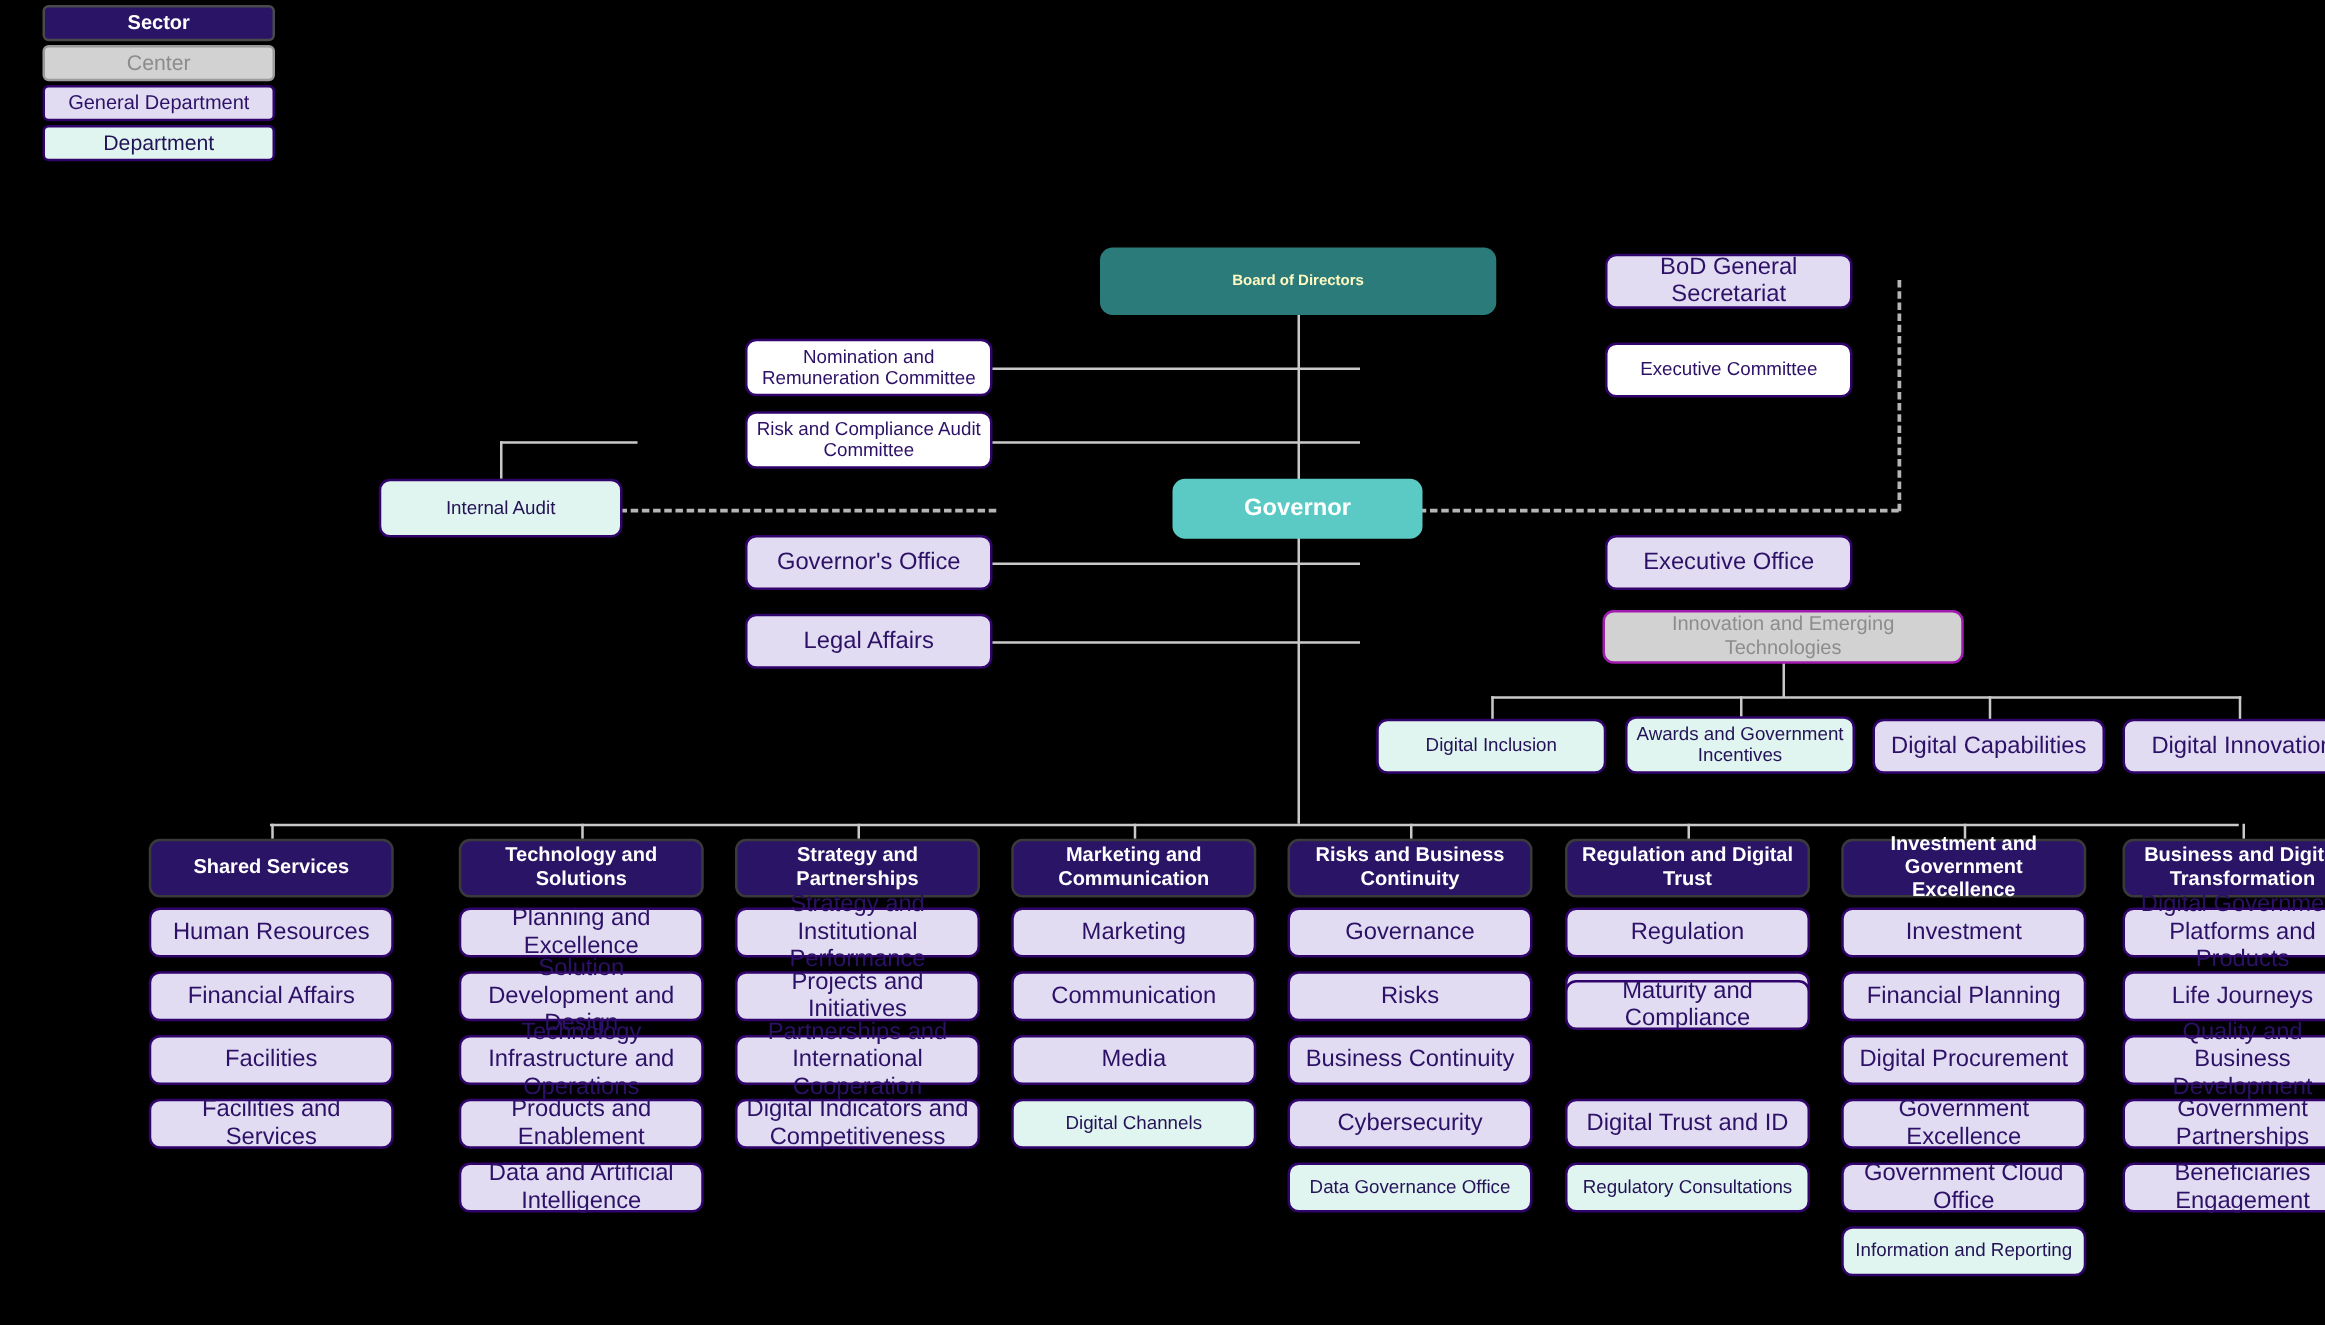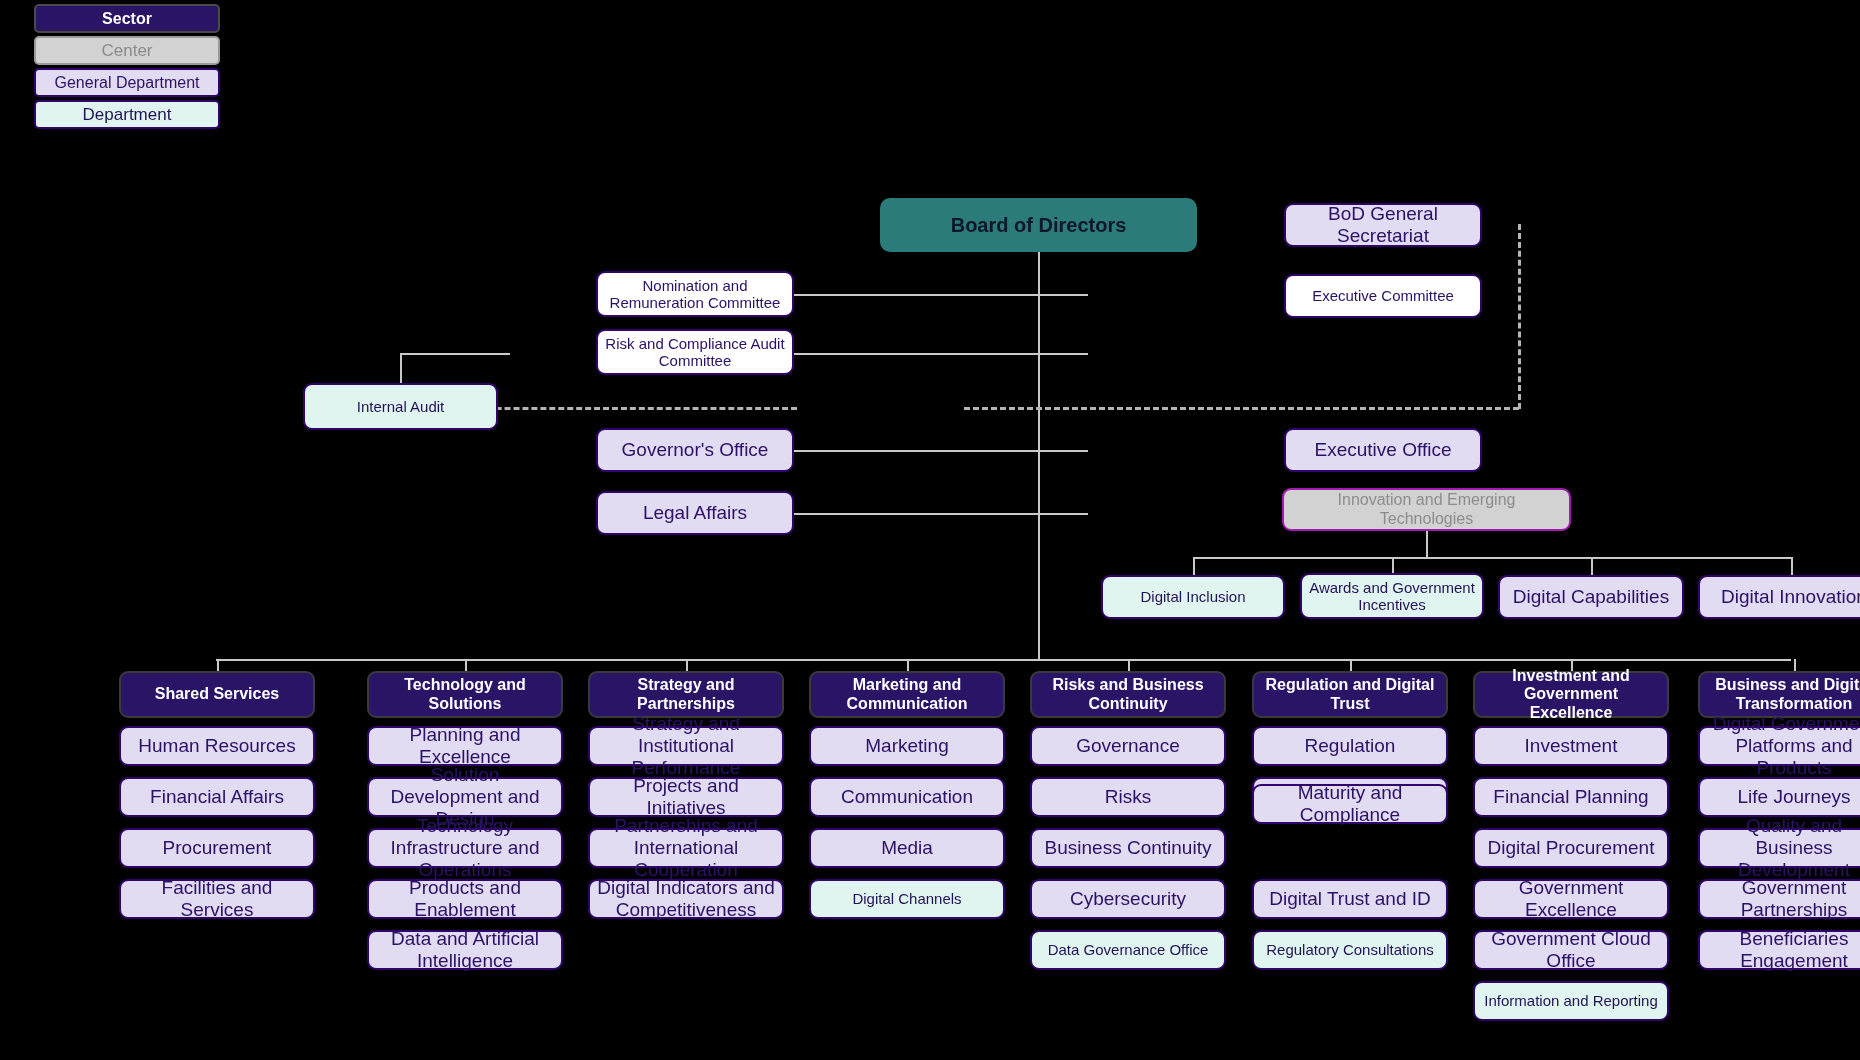--- a/index.html
+++ b/index.html
@@ -50,23 +50,23 @@
   }
   .t-white {
     background: #ffffff;
     border: 2px solid #30046b;
     color: #2c1166;
     font-size: 15px;
   }
   .t-board {
     background: #2a7b79;
     border: none;
-    color: #0f172a;
+    color: #fef9c3;
     font-weight: bold;
-    font-size: 20px;
+    font-size: 12px;
     border-radius: 10px;
   }
   .t-governor {
     background: #5ccac4;
     border: none;
     color: #ffffff;
     font-weight: bold;
     font-size: 19px;
     border-radius: 10px;
   }
@@ -148,20 +148,23 @@
   <div class="ln v" style="left:1360px;top:557px;height:30px;"></div>
   <div class="ln v" style="left:1559px;top:557px;height:30px;"></div>
   <div class="ln v" style="left:1759px;top:557px;height:30px;"></div>
 
   <div class="ln h" style="left:184px;top:659px;width:1575px;"></div>
 
   <div class="box t-board" style="left:848px;top:198px;width:317px;height:54px;">
     <span>Board of Directors</span>
   </div>
 
+  <div class="box t-governor" style="left:906px;top:383px;width:200px;height:48px;">
+    <span>Governor</span>
+  </div>
 
   <div class="box t-general" style="left:1252px;top:203px;width:198px;height:44px;">
     <span>BoD General Secretariat</span>
   </div>
 
   <div class="box t-white" style="left:1252px;top:274px;width:198px;height:44px;">
     <span>Executive Committee</span>
   </div>
 
 
@@ -211,21 +214,21 @@
       <div class="box t-sector" style="left: 87px; top: 671px; width: 196px; height: 47px;">
         <span>Shared Services</span>
       </div>
       <div class="box t-general" style="left: 87px; top: 726px; width: 196px; height: 40px;">
         <span>Human Resources</span>
       </div>
       <div class="box t-general" style="left: 87px; top: 777px; width: 196px; height: 40px;">
         <span>Financial Affairs</span>
       </div>
       <div class="box t-general" style="left: 87px; top: 828px; width: 196px; height: 40px;">
-        <span>Procurement</span>
+        <span>Facilities</span>
       </div>
       <div class="box t-general" style="left: 87px; top: 879px; width: 196px; height: 40px;">
         <span>Facilities and Services</span>
       </div>
       <div class="ln v" style="left: 433px; top: 659px; height: 12px;"></div>
       <div class="box t-sector" style="left: 335px; top: 671px; width: 196px; height: 47px;">
         <span>Technology and Solutions</span>
       </div>
       <div class="box t-general" style="left: 335px; top: 726px; width: 196px; height: 40px;">
         <span>Planning and Excellence</span>

